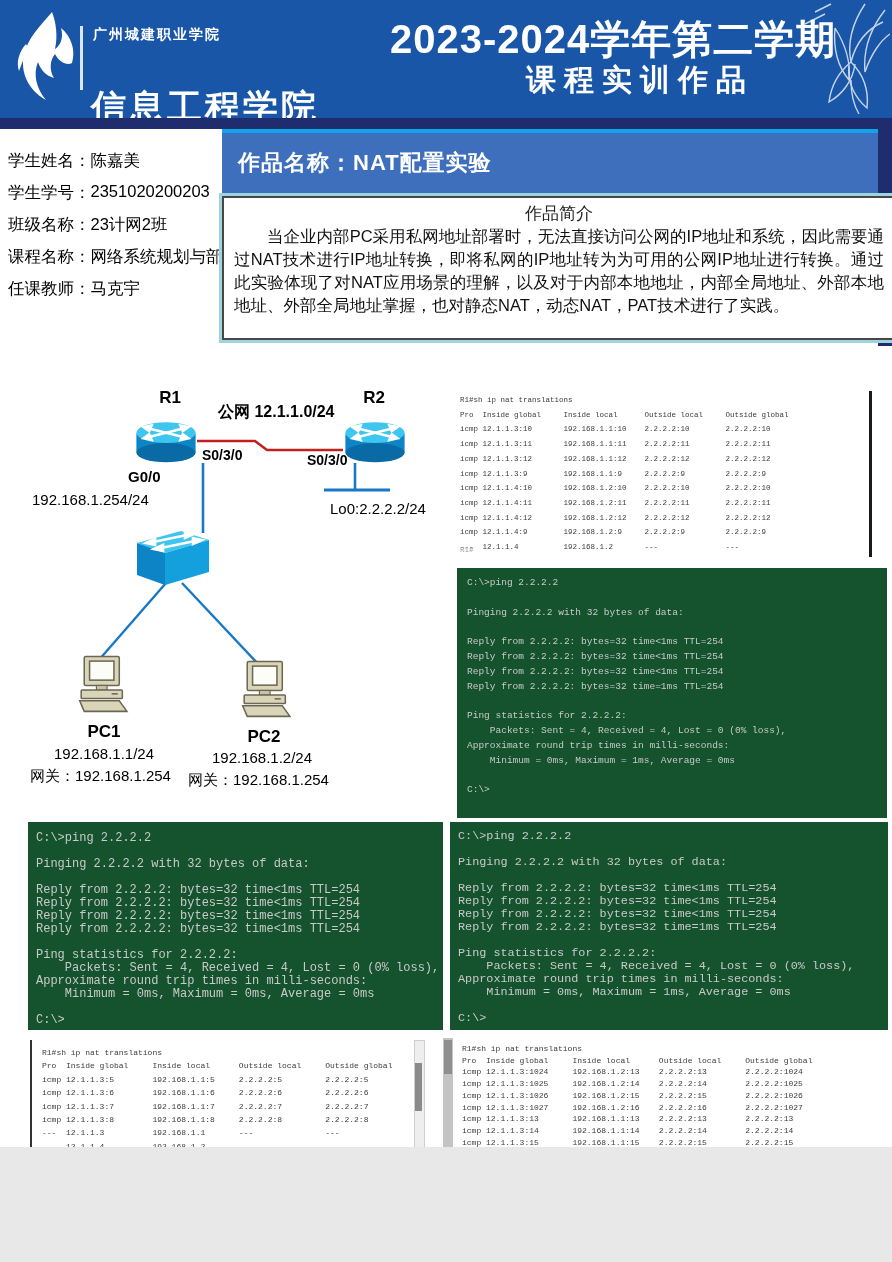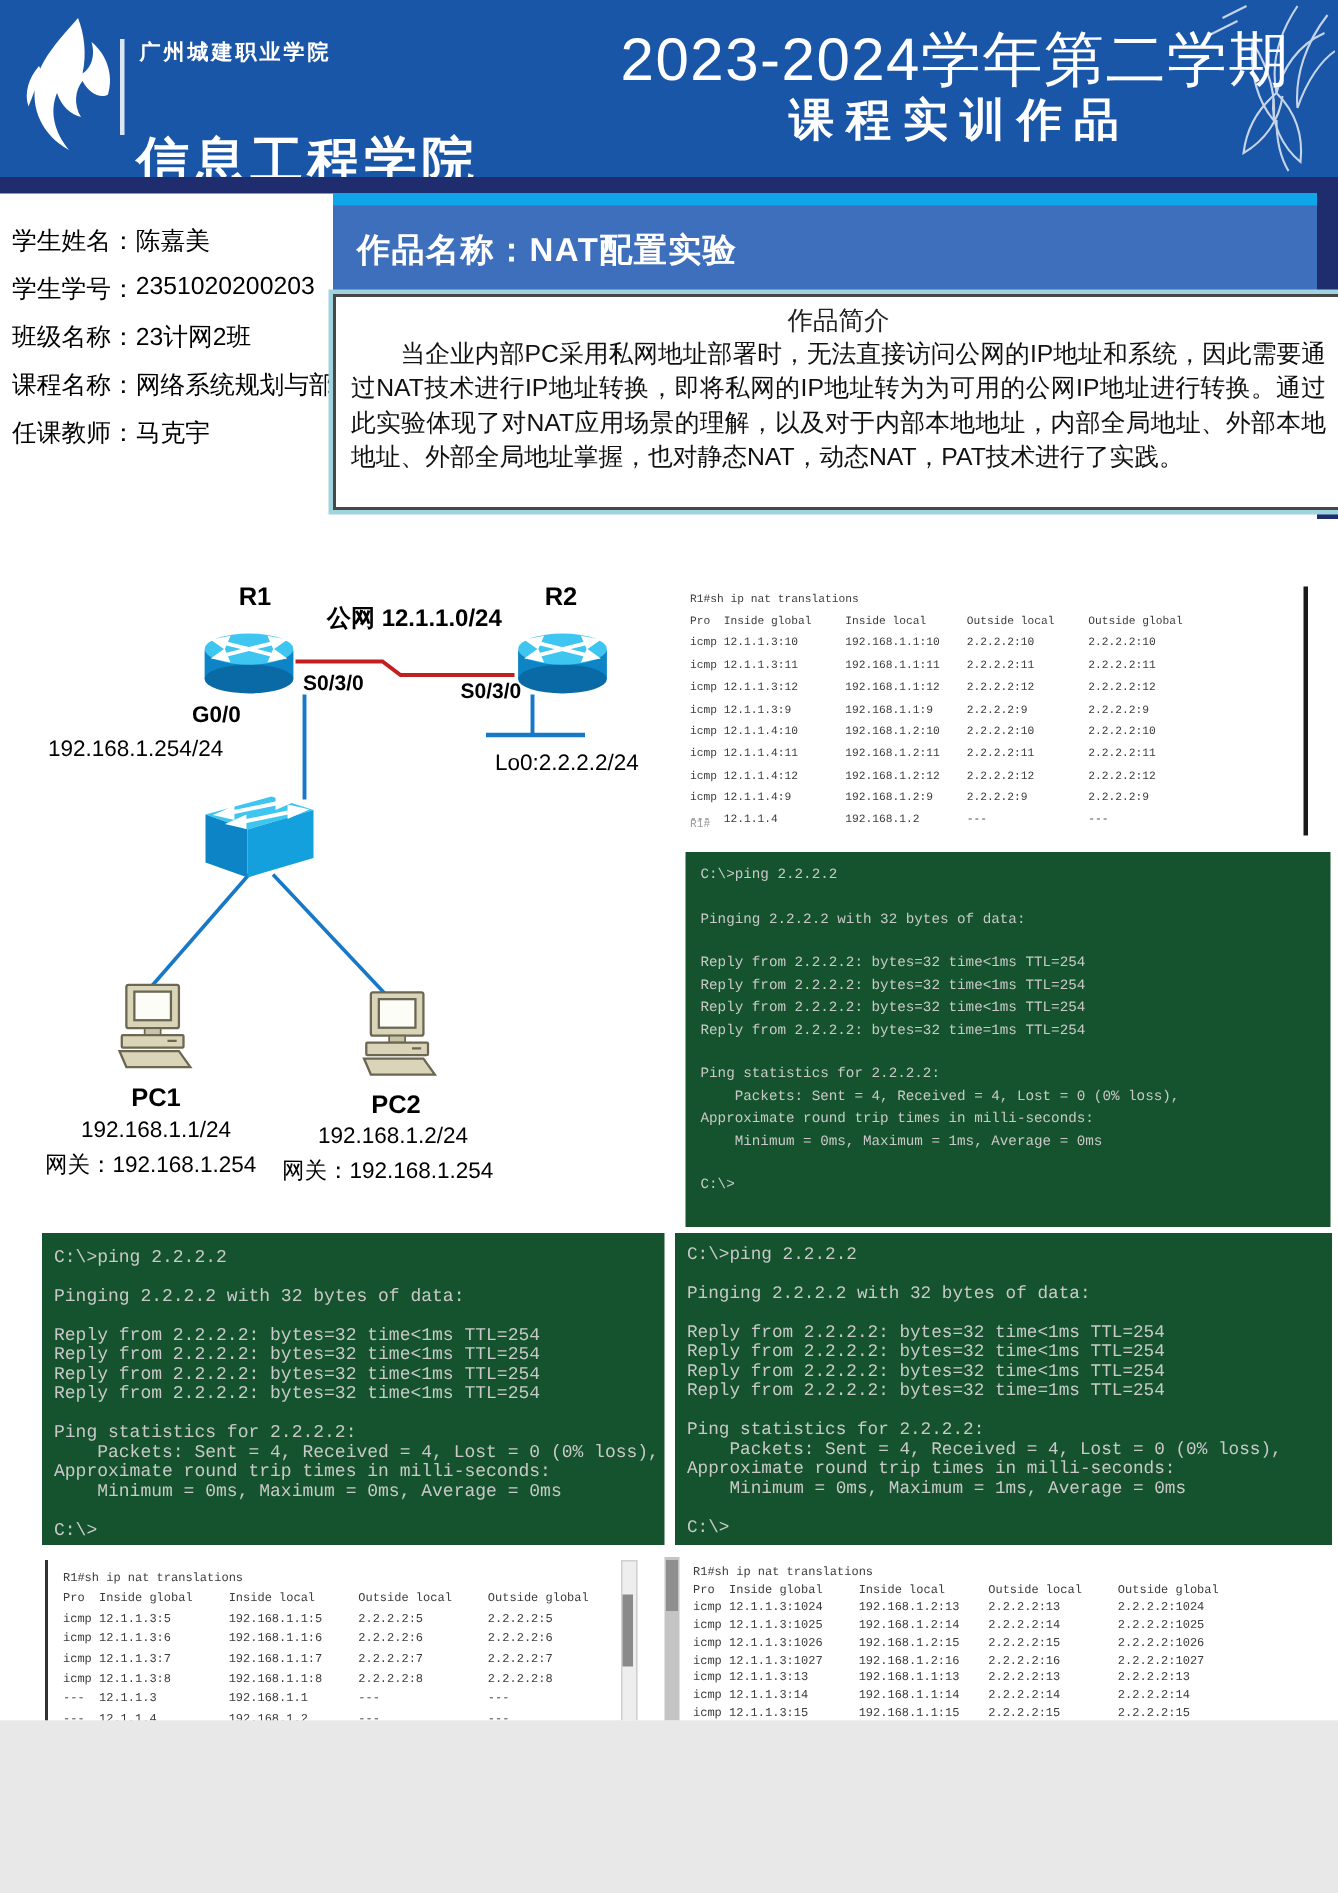--- a/index.html
+++ b/index.html
@@ -6,36 +6,36 @@
   .page{position:relative;width:892px;height:1147px;background:#ffffff;overflow:hidden;
         font-family:"Liberation Sans",sans-serif;color:#111;}
   .abs{position:absolute;}
 
   
   .header{left:0;top:0;width:892px;height:118px;background:#1a56a7;}
   .logo-flame{left:16px;top:10px;}
   .logo-divider{left:80px;top:26px;width:3px;height:64px;background:rgba(255,255,255,.85);}
   .college-small{left:93px;top:26px;font-size:14px;letter-spacing:2px;color:#fff;font-weight:bold;}
   .college-large{left:91px;top:44px;font-size:35px;letter-spacing:3px;color:#fff;font-weight:bold;margin-top:40px;}
-  .title1{left:390px;top:12px;width:470px;text-align:right;font-size:40px;font-weight:normal;color:#fff;letter-spacing:1px;}
+  .title1{left:390px;top:12px;width:470px;text-align:left;font-size:40px;font-weight:bold;color:#fff;letter-spacing:1px;}
   .title2{left:420px;top:60px;width:440px;text-align:center;font-size:30px;font-weight:bold;color:#fff;letter-spacing:8px;}
   .lotus{left:795px;top:2px;opacity:.75;}
 
   .navy-strip{left:0;top:118px;width:892px;height:11px;background:#1f2c6e;}
   .navy-side{left:878px;top:118px;width:14px;height:228px;background:#1f2c6e;}
   .footer-band{left:0;top:1252px;width:892px;height:10px;background:#2e62b5;}
 
   
   .student-info{left:8px;top:150px;width:212px;}
   .info-row{height:32px;font-size:16.5px;color:#000;display:flex;}
   .info-label{white-space:nowrap;}
   .info-value{white-space:nowrap;}
 
   
-  .work-bar{left:222px;top:129px;width:656px;height:60px;background:#3e6fbc;border-top:8px solid #0ea5e9;
+  .work-bar{left:222px;top:129px;width:656px;height:60px;background:#3e6fbc;border-top:4px solid #0ea5e9;
             display:flex;align-items:center;}
   .work-bar span{color:#fff;font-weight:bold;font-size:22px;margin-left:16px;letter-spacing:1px;}
   .intro-box{left:222px;top:196px;width:650px;height:136px;background:#fff;border:2px solid #474747;
              box-shadow:0 0 0 3px #9fd4de;padding:4px 10px 0 10px;}
   .intro-title{text-align:center;font-size:17px;color:#222;}
   .intro-text{font-size:16.5px;line-height:23px;text-indent:2em;text-align:justify;color:#111;}
 
   
   .topo{left:30px;top:385px;width:420px;height:415px;}
   .topo-label{position:absolute;color:#000;white-space:nowrap;}

